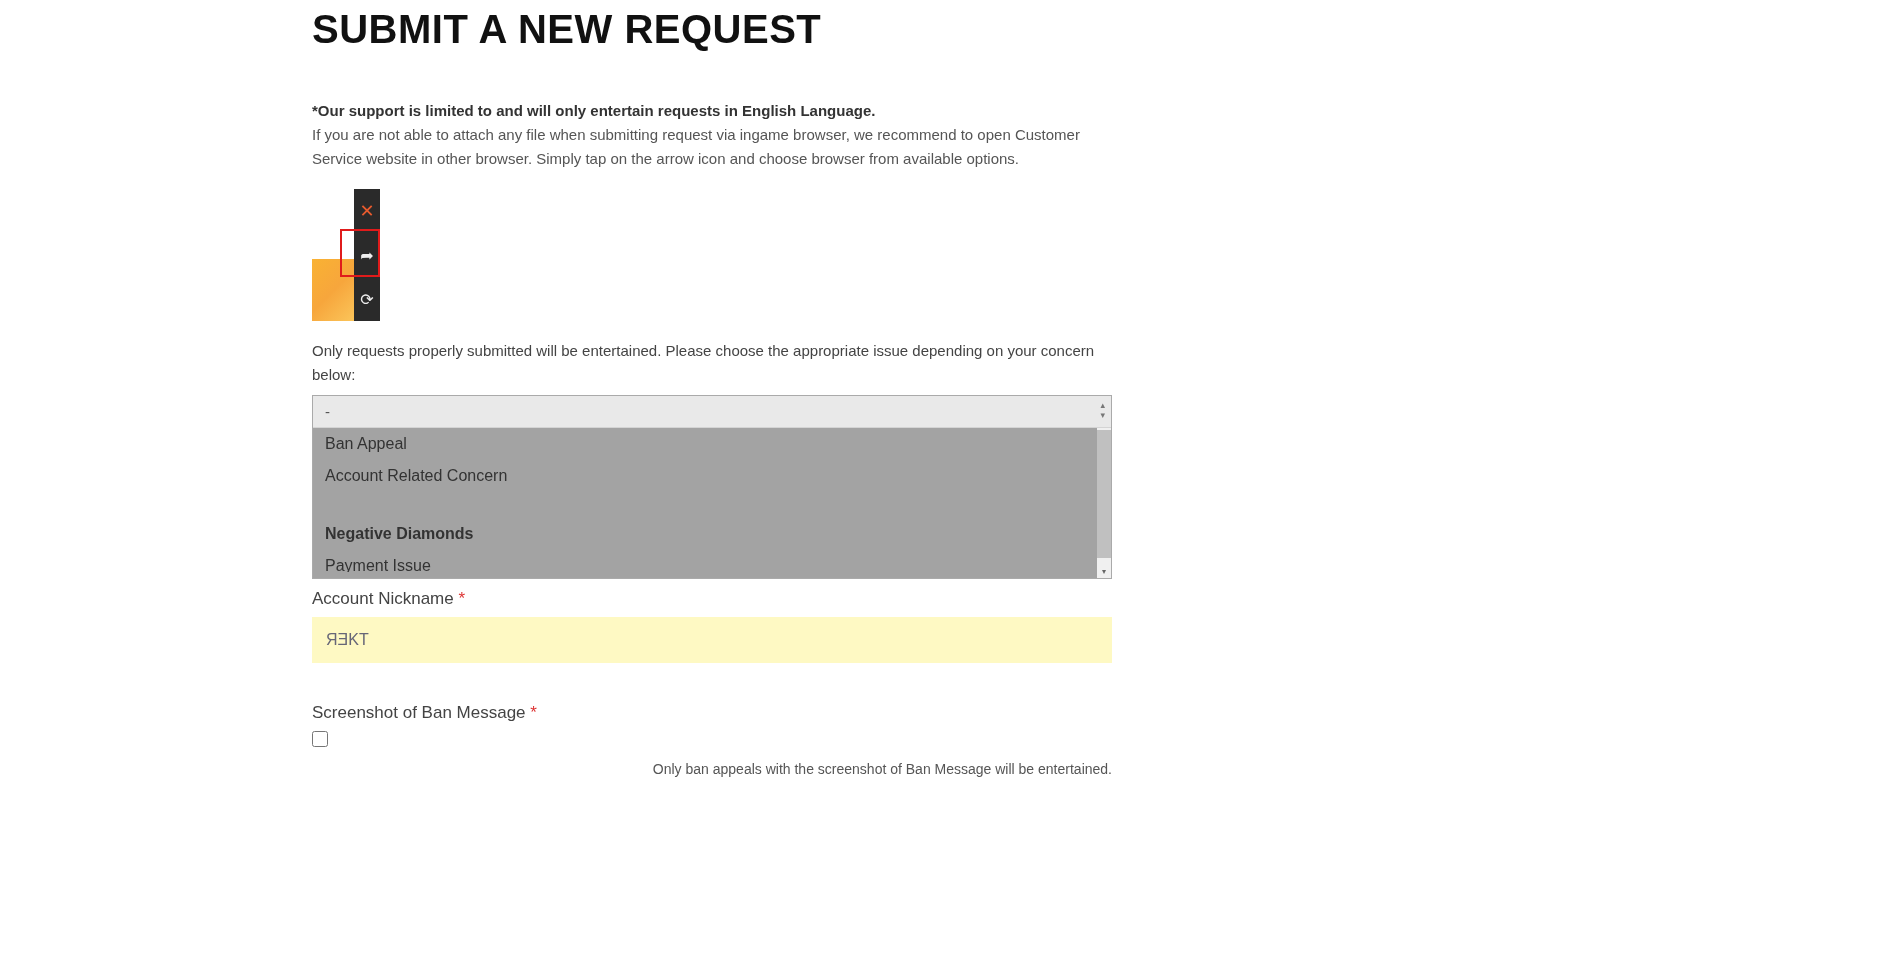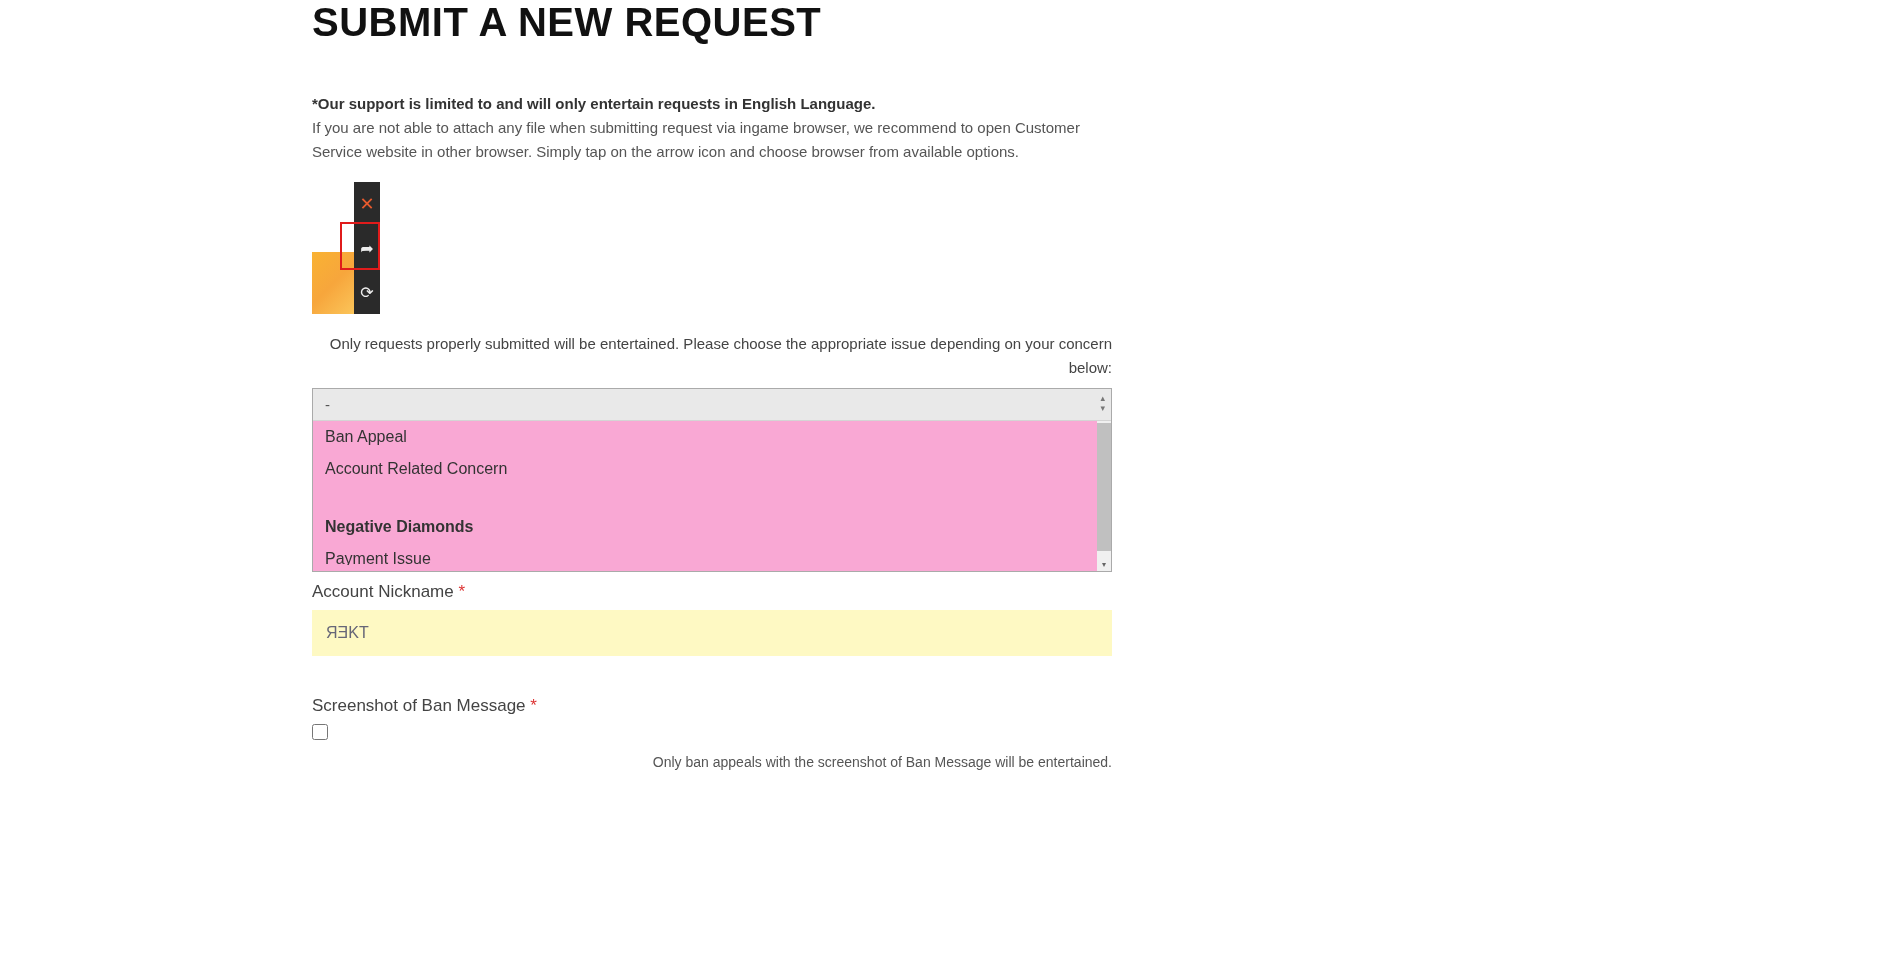--- a/index.html
+++ b/index.html
@@ -1,32 +1,32 @@
 <!DOCTYPE html>
 <html><head>
   <meta charset="utf-8">
   <style>
     * { box-sizing: border-box; margin: 0; padding: 0; }
     body { font-family: Arial, Helvetica, sans-serif; color: #333; background: #fff; }
-    .container { max-width: 800px; margin-left: 312px; padding-top: 0; }
+    .container { max-width: 800px; margin-left: 312px; padding-top: 7px; }
     .page-title { font-size: 40px; font-weight: 800; color: #111; letter-spacing: 0.5px; margin-bottom: 50px; font-family: 'Arial Black', Arial, sans-serif; }
     .support-note { font-size: 15px; font-weight: 700; color: #333; margin-bottom: 4px; }
     .info-text { font-size: 15px; color: #555; line-height: 1.6; margin-bottom: 18px; }
     .help-image { width: 68px; height: 132px; position: relative; margin-bottom: 18px; }
     .help-img-bg { position: absolute; left: 0; top: 70px; width: 44px; height: 62px; background: linear-gradient(135deg, #f9b233, #f7a63c, #fbc65b); }
     .help-img-bar { position: absolute; right: 0; top: 0; width: 26px; height: 132px; background: #2a2a2a; display: flex; flex-direction: column; align-items: center; }
     .help-icon { width: 26px; height: 44px; display: flex; align-items: center; justify-content: center; }
     .hi-close { color: #e85b2e; font-size: 18px; }
     .hi-share { color: #eee; font-size: 16px; }
     .hi-refresh { color: #eee; font-size: 16px; }
     .red-box { position: absolute; right: 0; top: 40px; width: 40px; height: 48px; border: 2px solid #e01b1b; }
-    .instruction { font-size: 15px; color: #444; margin-bottom: 8px; line-height: 1.6; text-align: right; }
+    .instruction { font-size: 15px; color: #444; margin-bottom: 8px; line-height: 1.6; }
     .dropdown-open { border: 1px solid #aaa; background: #fff; margin-bottom: 10px; position: relative; }
     .dd-header { background: #e9e9e9; padding: 7px 12px; color: #555; font-size: 15px; display: flex; align-items: center; justify-content: space-between; border-bottom: 1px solid #d4d4d4; }
-    .dd-list { max-height: 150px; overflow: hidden; background: #f9a8d4; position: relative; }
+    .dd-list { max-height: 150px; overflow: hidden; background: #a3a3a3; position: relative; }
     .dd-item { padding: 7px 12px; font-size: 16px; color: #333; cursor: pointer; }
     .dd-item.bold { font-weight: 700; margin-top: 26px; }
     .dd-item.partial { overflow: hidden; height: 22px; }
     .dd-scrollbar { position: absolute; right: 0; top: 0; width: 14px; height: 100%; background: #f0f0f0; }
     .dd-thumb { position: absolute; right: 0; top: 2px; width: 14px; height: 128px; background: #c0c0c0; }
     .dd-scroll-btn { position: absolute; width: 12px; height: 12px; right: 1px; font-size: 8px; color: #666; text-align: center; line-height: 12px; }
     .dd-scroll-down { bottom: 0; }
     .field-label { font-size: 17px; color: #444; margin-bottom: 8px; margin-top: 10px; }
     .req { color: #d33; }
     .text-input { width: 100%; background: #fef9c3; border: none; padding: 14px 14px; font-size: 16px; color: #667; font-family: Arial, sans-serif; margin-bottom: 30px; }

